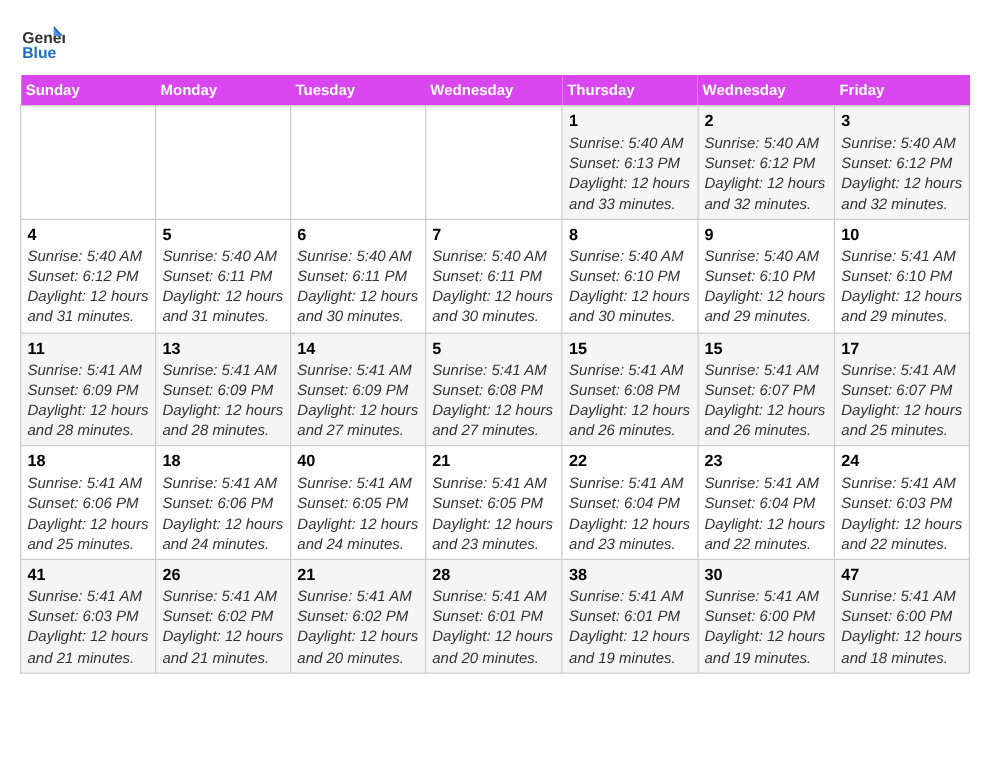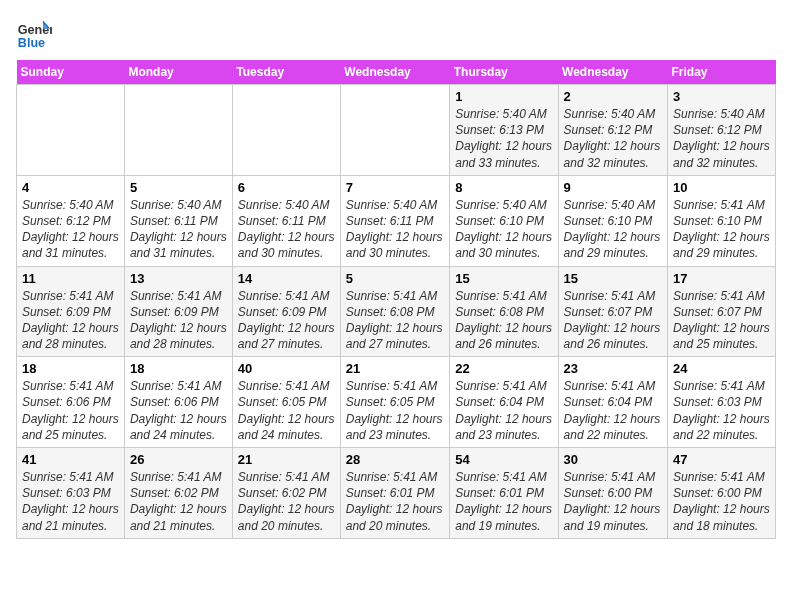--- a/index.html
+++ b/index.html
@@ -318,21 +318,21 @@
 and 20 minutes.</div>
         </td>
         <td>
           <span class="day-num">28</span>
           <div class="day-info" style="white-space: pre-line;">Sunrise: 5:41 AM
 Sunset: 6:01 PM
 Daylight: 12 hours
 and 20 minutes.</div>
         </td>
         <td>
-          <span class="day-num">54</span>
+          <span class="day-num">38</span>
           <div class="day-info" style="white-space: pre-line;">Sunrise: 5:41 AM
 Sunset: 6:01 PM
 Daylight: 12 hours
 and 19 minutes.</div>
         </td>
         <td>
           <span class="day-num">30</span>
           <div class="day-info" style="white-space: pre-line;">Sunrise: 5:41 AM
 Sunset: 6:00 PM
 Daylight: 12 hours

